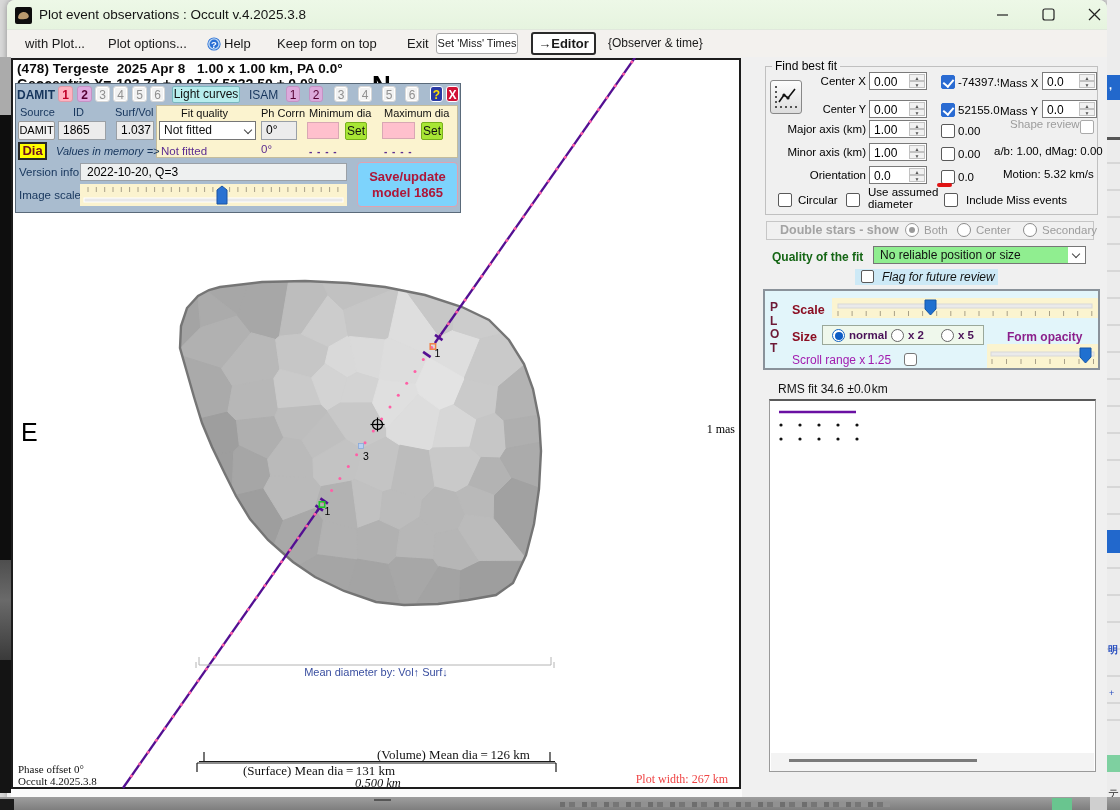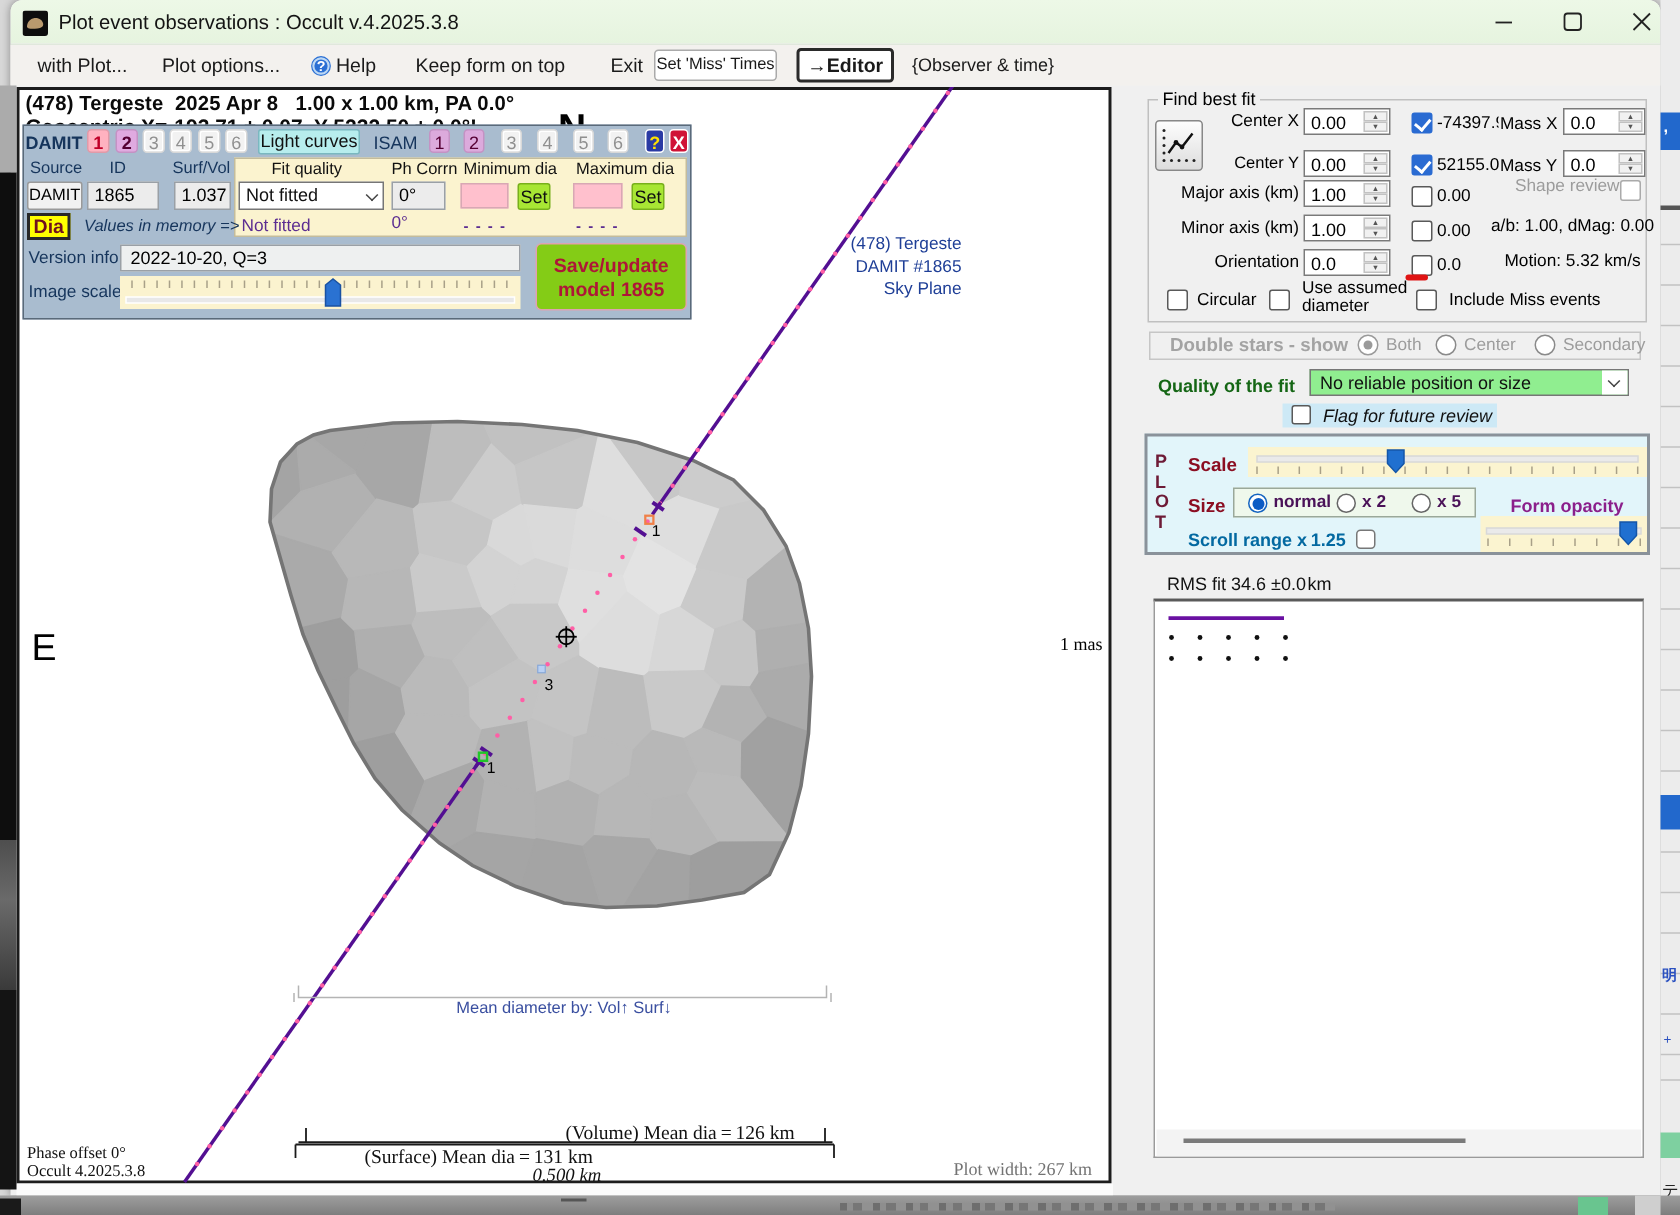--- a/index.html
+++ b/index.html
@@ -221,41 +221,40 @@
           <line x1="370.5" y1="425.5" x2="384.5" y2="425.5"></line>
           <line x1="377.5" y1="418.5" x2="377.5" y2="432.5"></line>
         </g>
 <rect x="358.5" y="444.5" width="5" height="5" fill="#b8d0f4" stroke="#88a8d8" stroke-width="0.8"></rect>
 <text x="363" y="461" font-size="10.5" fill="#000" font-family="Liberation Sans">3</text>
   </svg>
   <div class="ab" style="left:4px;top:1px;font-size:13.5px;font-weight:bold;color:#0a0a0a;letter-spacing:.1px">(478) Tergeste&nbsp; 2025 Apr 8&nbsp;&nbsp; 1.00 x 1.00 km, PA 0.0°</div>
   <div class="ab" style="left:4px;top:16px;font-size:14px;font-weight:bold;color:#0a0a0a">Geocentric X=-193.71 ± 0.07, Y 5232.50 ± 0.0°!</div>
   <div class="ab" style="left:359px;top:10px;font-size:26px;font-weight:bold;color:#000">N</div>
   <div class="ab" style="left:8px;top:358px;font-size:25px;color:#000">E</div>
-  <div class="ab" style="left:428px;top:96px;width:200px;text-align:right;font-size:11.5px;color:#1f3f97;line-height:15px">(478) Tergeste<br>DAMIT #1865<br>Sky Plane</div>
   <div class="ab" style="right:4px;top:362px;font-size:12px;font-family:'Liberation Serif',serif">1 mas</div>
   <svg class="ab" style="left:-2px;top:-2px;pointer-events:none" width="731" height="731" viewBox="11 58 731 731">
  <g stroke="#b4b4b4" stroke-width="1" fill="none">
   <path d="M199 657 V665 H551 V657"></path>
   <path d="M196 662 V668 M554 662 V668"></path>
  </g>
  <g stroke="#1a1a1a" stroke-width="1.2" fill="none">
   <path d="M204 752 V761.5 M550 752 V761.5"></path>
   <line x1="199" y1="761.5" x2="555" y2="761.5"></line>
   <line x1="197" y1="763" x2="556" y2="763"></line>
   <path d="M197 763 V772 M556 763 V772"></path>
  </g>
 </svg>
 <div class="ab" style="left:238px;top:606px;width:250px;text-align:center;font-size:11px;color:#3a4fa0">Mean diameter by: Vol↑ Surf↓</div>
 <div class="ab" style="left:364px;top:687px;font-family:'Liberation Serif',serif;font-size:13px;color:#111">(Volume) Mean dia = 126 km</div>
 <div class="ab" style="left:230px;top:703px;font-family:'Liberation Serif',serif;font-size:13px;color:#111">(Surface) Mean dia = 131 km</div>
 <div class="ab" style="left:342px;top:716px;font-family:'Liberation Serif',serif;font-style:italic;font-size:12.5px;color:#111">0.500 km</div>
 <div class="ab" style="left:5px;top:703px;font-family:'Liberation Serif',serif;font-size:11px;color:#111">Phase offset 0°</div>
 <div class="ab" style="left:5px;top:715px;font-family:'Liberation Serif',serif;font-size:11px;color:#111">Occult 4.2025.3.8</div>
-<div class="ab" style="left:500px;top:712px;width:215px;text-align:right;font-family:'Liberation Serif',serif;font-size:12px;color:#737373">Plot width: 267 km</div>
+<div class="ab" style="left:500px;top:712px;width:215px;text-align:right;font-family:'Liberation Serif',serif;font-size:12px;color:#ef4444">Plot width: 267 km</div>
 
   <div id="damit">
  <div class="lb nb" style="left:1px;top:4px;font-weight:bold;font-size:12px">DAMIT</div>
  <div class="sq" style="left:42px;top:2px;width:15px;background:#ffb2c0;color:#c00028;border:1px solid #e09aa8;font-weight:bold">1</div>
  <div class="sq" style="left:61px;top:2px;width:15px;background:#e0aae0;color:#503;border:1px solid #c492c4;font-weight:bold">2</div>
  <div class="sq sqg" style="left:79px;top:2px;width:15px">3</div>
  <div class="sq sqg" style="left:97px;top:2px;width:15px">4</div>
  <div class="sq sqg" style="left:116px;top:2px;width:15px">5</div>
  <div class="sq sqg" style="left:134px;top:2px;width:15px">6</div>
  <div class="ab" style="left:156px;top:2px;width:68px;height:17px;background:#b7eded;border:1px solid #7ab8c0;border-radius:2px;text-align:center;line-height:15px;font-size:12px;color:#111">Light curves</div>
@@ -290,21 +289,21 @@
 
  <div class="ab" style="left:2px;top:58px;width:29px;height:18px;background:#ffff00;border:2px solid #282828;text-align:center;line-height:14px;font-size:13px;font-weight:bold;color:#70101e">Dia</div>
  <div class="lb nb" style="left:40px;top:61px;font-style:italic;font-size:11px">Values in memory =&gt;</div>
  <div class="lb" style="left:145px;top:61px;color:#5c2d91">Not fitted</div>
  <div class="lb" style="left:245px;top:59px;color:#5c2d91">0°</div>
  <div class="dash" style="left:293px;top:62px;font-size:10px">- - - -</div>
  <div class="dash" style="left:368px;top:62px;font-size:10px">- - - -</div>
 
  <div class="lb nb" style="left:3px;top:82px">Version info</div>
  <div class="fld" style="left:64px;top:79px;width:267px;height:18px;line-height:16px;padding-left:6px;background:#eef0f0">2022-10-20, Q=3</div>
- <div class="ab" style="left:341px;top:78px;width:101px;height:45px;background:#84cc16;border:1px solid #e0a2b0;border-radius:4px;text-align:center;font-size:13px;font-weight:bold;color:#ae1638;line-height:16px;padding-top:6px">Save/update<br>model 1865</div>
+ <div class="ab" style="left:341px;top:78px;width:101px;height:45px;background:#7dd3fc;border:1px solid #e0a2b0;border-radius:4px;text-align:center;font-size:13px;font-weight:bold;color:#ae1638;line-height:16px;padding-top:6px">Save/update<br>model 1865</div>
 
  <div class="lb nb" style="left:3px;top:105px">Image scale</div>
  <div class="ab" style="left:64px;top:100px;width:267px;height:22px;background:#fbf3cf">
   <svg width="267" height="22" style="position:absolute;left:0;top:0">
    <g stroke="#a8a088" stroke-width="1">
               <line x1="8.0" y1="3" x2="8.0" y2="8"></line>
               <line x1="16.3" y1="3" x2="16.3" y2="8"></line>
               <line x1="24.7" y1="3" x2="24.7" y2="8"></line>
               <line x1="33.0" y1="3" x2="33.0" y2="8"></line>
               <line x1="41.3" y1="3" x2="41.3" y2="8"></line>
@@ -508,21 +507,21 @@
               <line x1="34.0" y1="15" x2="34.0" y2="20"></line>
               <line x1="48.5" y1="15" x2="48.5" y2="20"></line>
               <line x1="63.0" y1="15" x2="63.0" y2="20"></line>
               <line x1="77.5" y1="15" x2="77.5" y2="20"></line>
               <line x1="92.0" y1="15" x2="92.0" y2="20"></line>
               <line x1="106.5" y1="15" x2="106.5" y2="20"></line>
             </g>
             <path d="M93 4 h11 v9 l-5.5 6 l-5.5 -6 z" fill="#2070d0" stroke="#1456a8"></path>
           </svg>
   </div>
-  <div class="lb" style="left:27px;top:62px;font-weight:bold;font-size:12px;color:#0369a1">Scroll range x 1.25</div>
+  <div class="lb" style="left:27px;top:62px;font-weight:normal;font-size:12px;color:#a21caf">Scroll range x 1.25</div>
   <div class="cb" style="left:139px;top:62px;width:13px;height:13px;border-radius:3px;border-color:#777"></div>
  </div>
 
  <div class="lb" style="left:38px;top:325px;font-size:12px;color:#111">RMS fit 34.6 ±0.0 km</div>
  <div class="ab" style="left:29px;top:342px;width:327px;height:373px;background:#fff;border:1px solid #9a9a9a;border-top:2px solid #5a5a5a;overflow:hidden">
   <svg class="ab" style="left:0;top:0" width="100" height="50">
           <line x1="9" y1="11" x2="86" y2="11" stroke="#6a10a2" stroke-width="2.5"></line>
           <g fill="#111">
             <circle cx="11" cy="24" r="1.6"></circle>
             <circle cx="30" cy="24" r="1.6"></circle>

